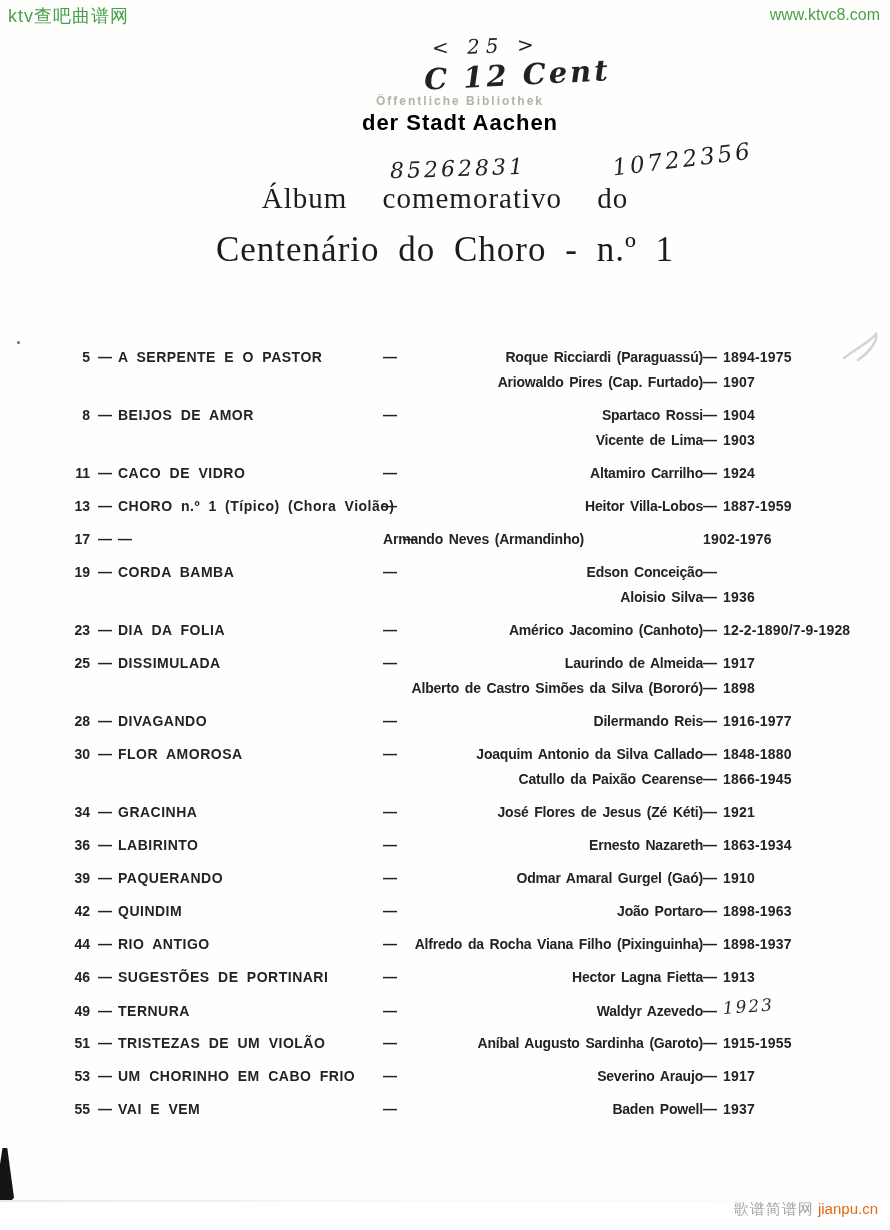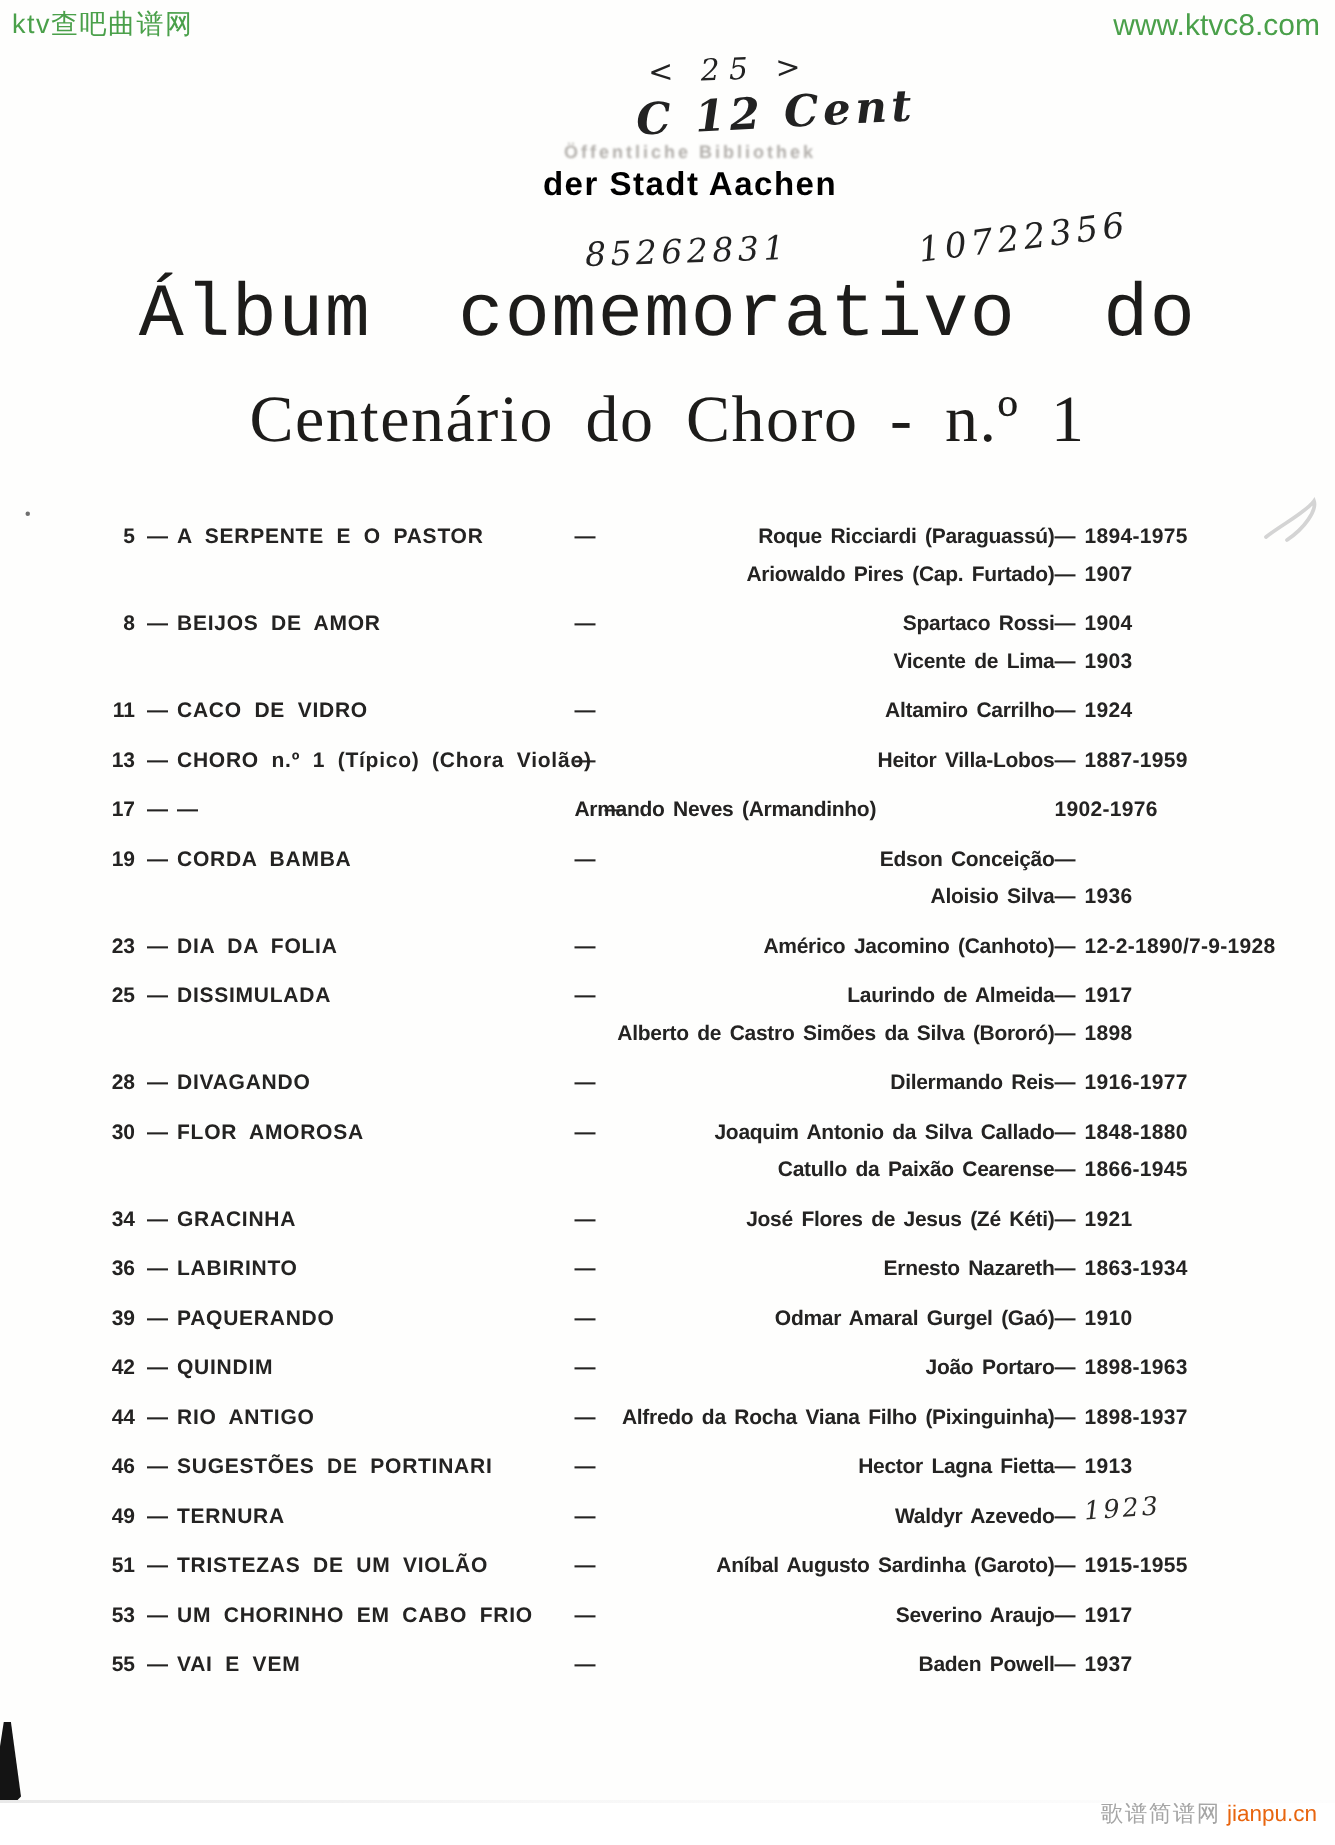--- a/index.html
+++ b/index.html
@@ -14,21 +14,21 @@
     position:absolute; left:0; top:0; width:890px; height:1202px;
     background:#fefefdfa;
   }
   
   .wm-top-left {
     position:absolute; left:8px; top:4px;
     font-size:18px; letter-spacing:1px;
   }
   .wm-top-right {
     position:absolute; right:10px; top:6px;
-    font-size:20px;
+    font-size:16px;
   }
   .wm-bottom {
     position:absolute; right:12px; top:1200px;
     font-size:15px;
   }
   .wm-bottom .site { letter-spacing:1px; }
   
   .hand {
     font-family:"DejaVu Serif", cursive;
     font-style:italic;
@@ -74,25 +74,25 @@
   }
   
   .main-title {
     position:absolute; left:0; top:182px; width:890px;
     text-align:center;
     font-family:"Liberation Serif", serif;
     color:#1d1c1a;
   }
   .main-title .l1 {
     display:block;
-    font-size:50px; word-spacing:27px; letter-spacing:1px;font-family:Liberation Mono, monospace;
+    font-size:29px; word-spacing:27px; letter-spacing:1px;
   }
   .main-title .l2 {
     display:block; margin-top:15px;
-    font-size:44px; word-spacing:9px; letter-spacing:1px;
+    font-size:35px; word-spacing:9px; letter-spacing:1px;
   }
   
   .toc {
     position:absolute; left:60px; top:345px; width:806px;
     color:#242322;
     font-size:14px; font-weight:bold;
   }
   .entry { margin-top:8px; }
   .entry:first-child { margin-top:0; }
   .line {

